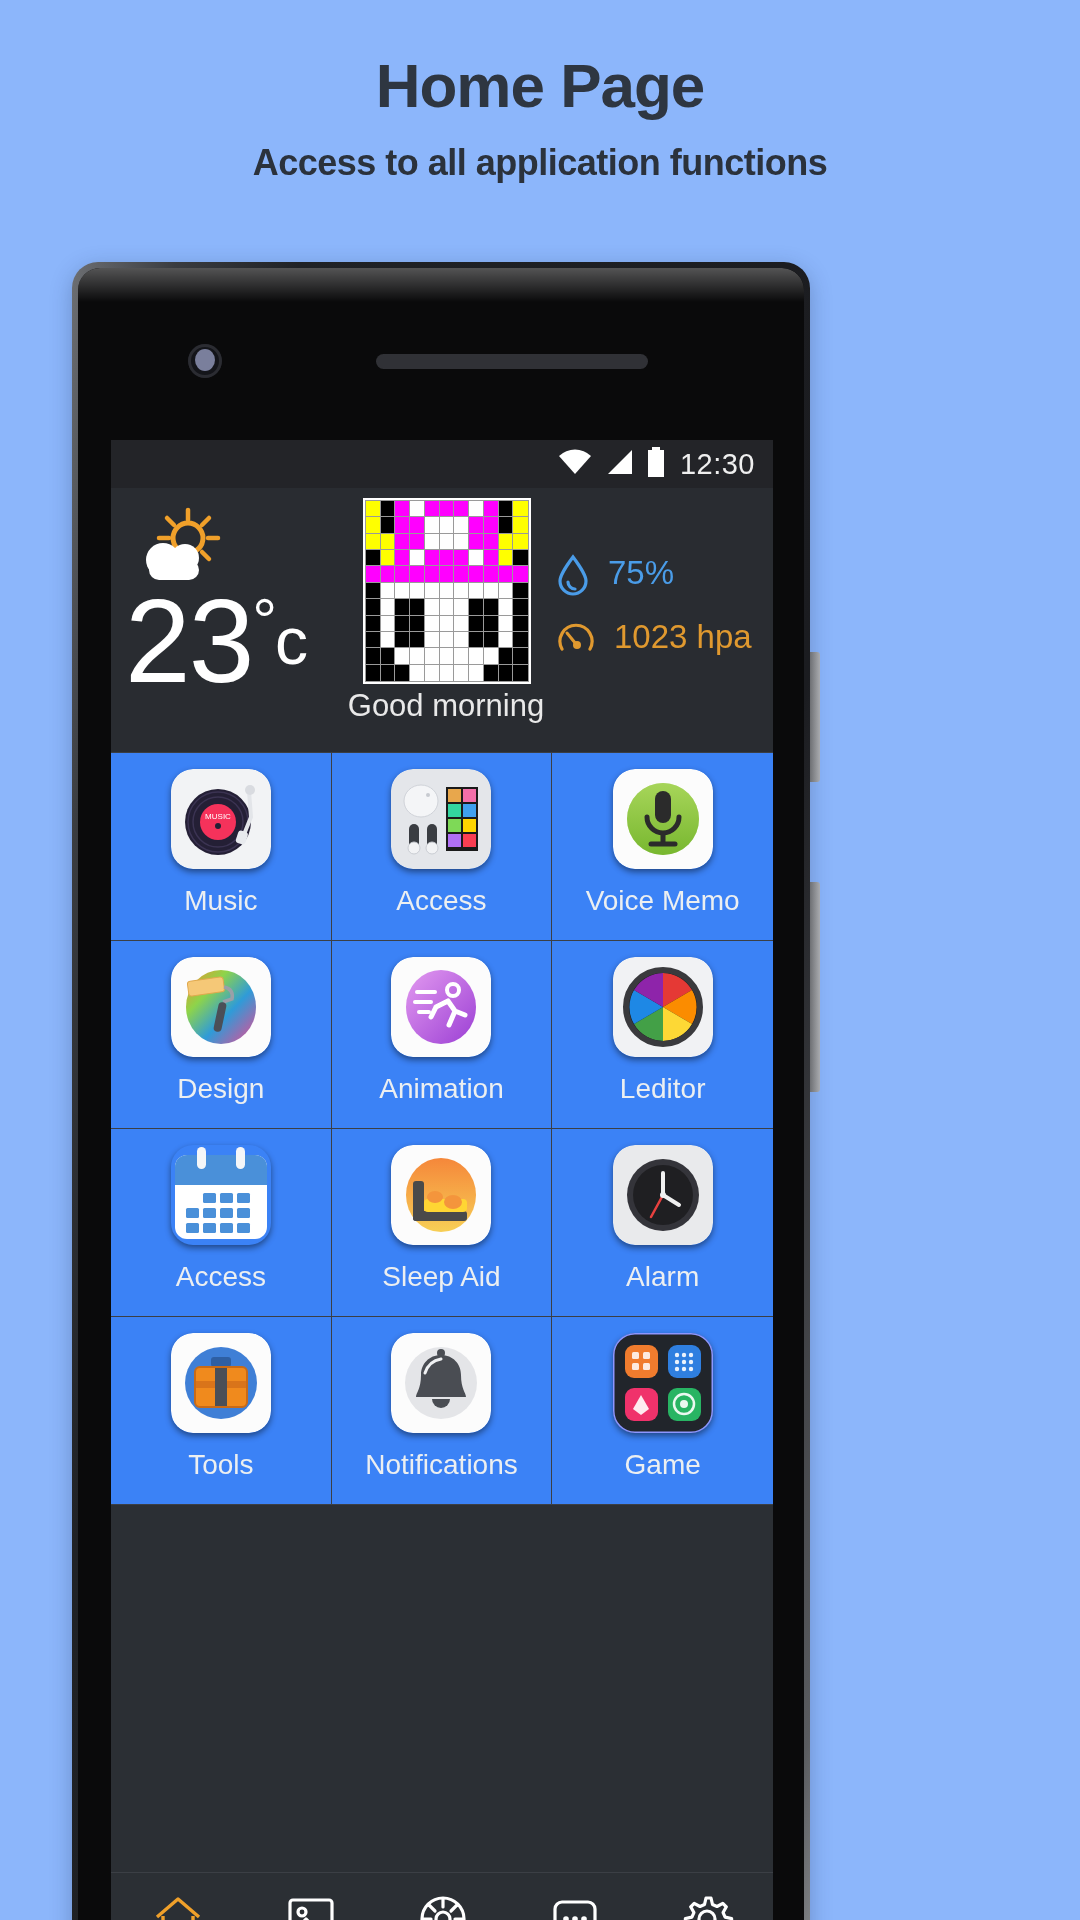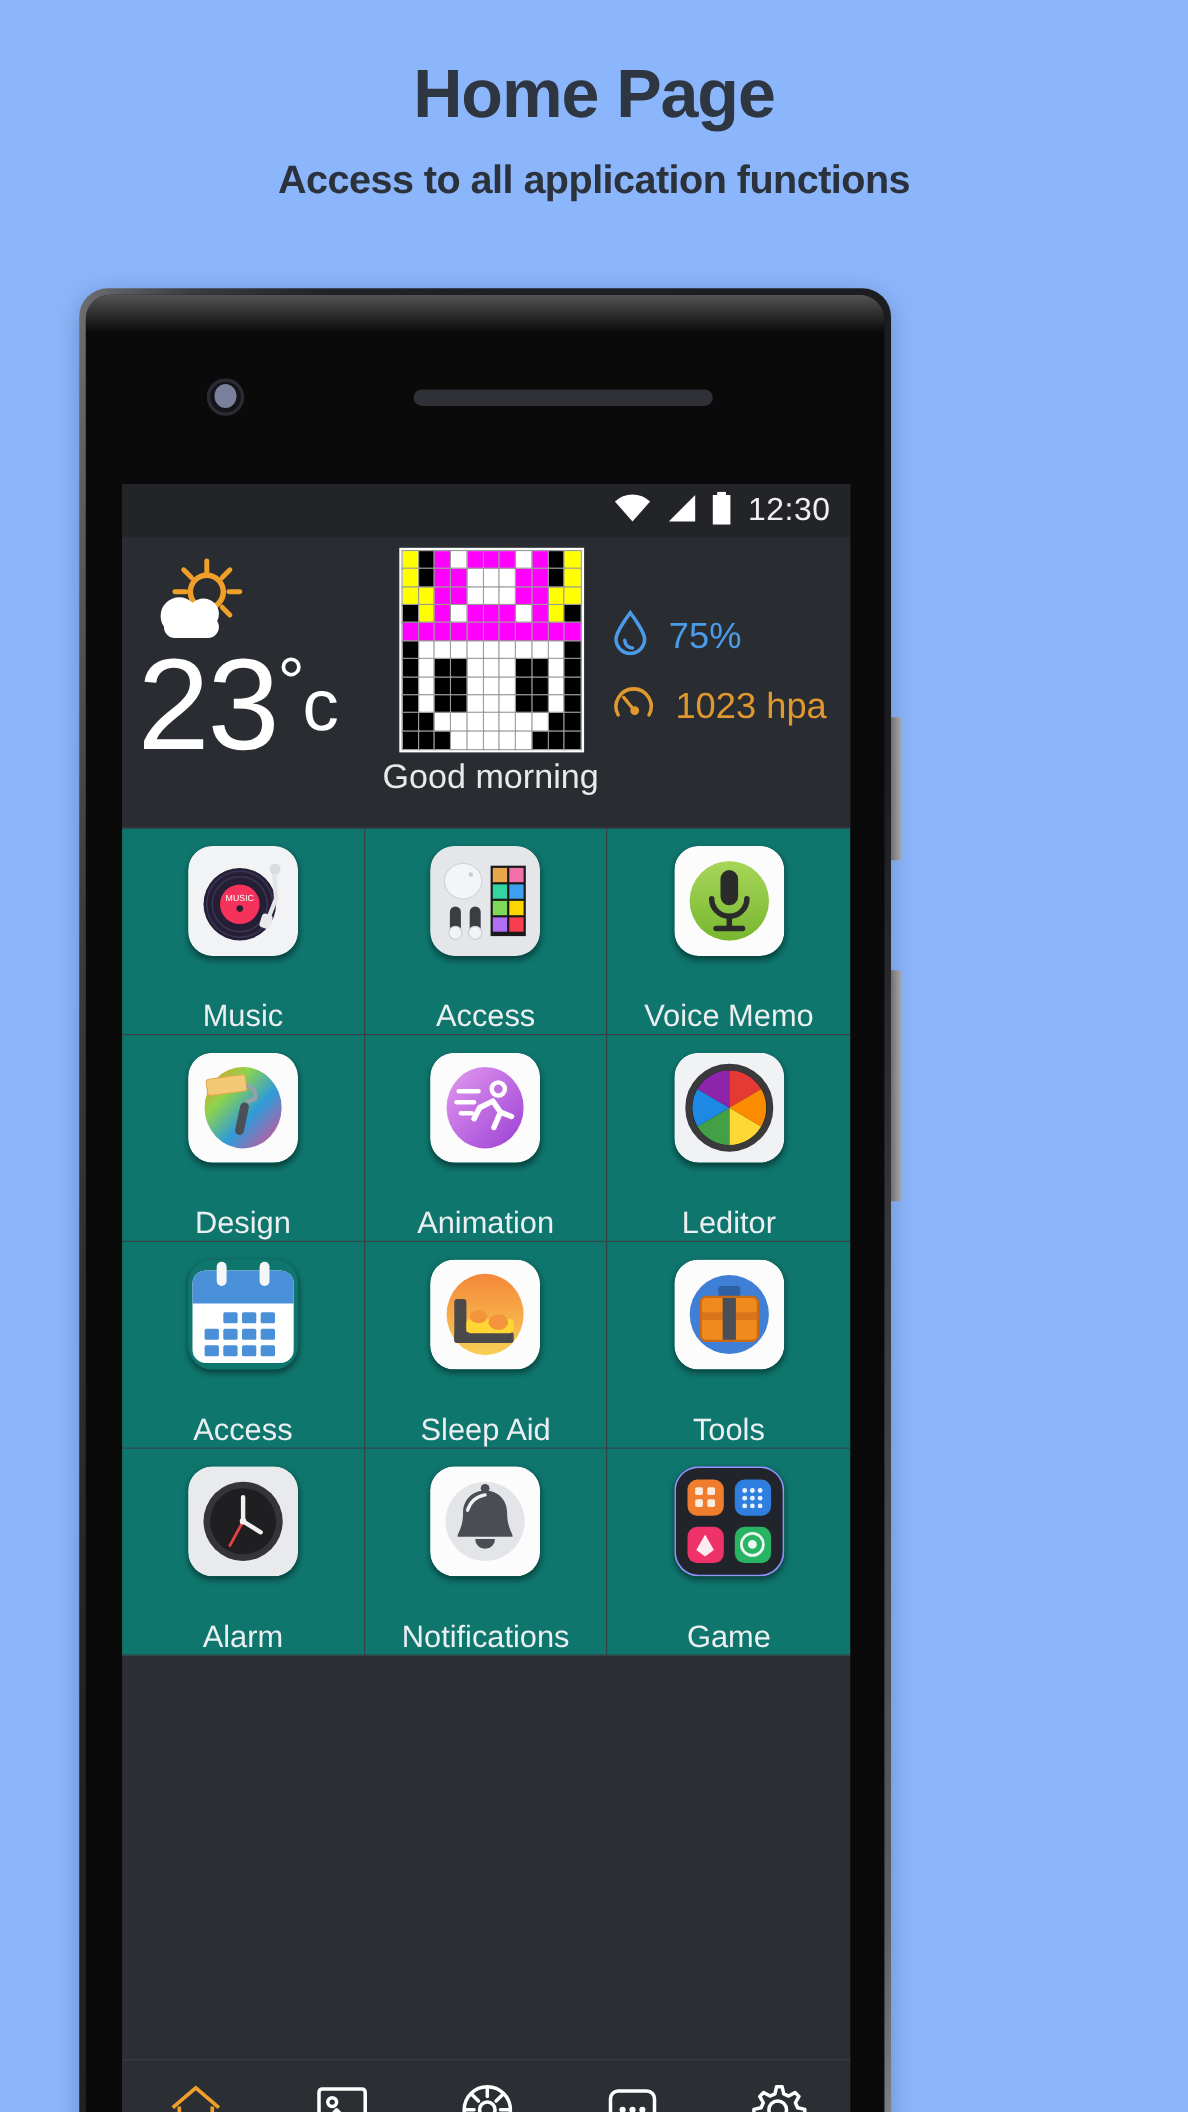--- a/index.html
+++ b/index.html
@@ -97,31 +97,31 @@
     display:grid; grid-template-columns:repeat(11,1fr); grid-template-rows:repeat(11,1fr);
     gap:0;
   }
   .pixelart i { display:block; outline:0.5px solid #9a9a9a; }
 
   .greet {
     position:absolute; left:200px; top:200px; width:270px;
     text-align:center; color:#e9e9e9; font-size:31px;
   }
   .wx-right { position:absolute; left:445px; top:66px; }
-  .wx-row { display:flex; align-items:center; gap:18px; margin-bottom:18px; }
+  .wx-row { display:flex; align-items:flex-start; gap:18px; margin-bottom:18px; }
   .wx-val { font-size:33px; }
   .hum .wx-val { color:#4a9ce8; }
   .pre .wx-val { color:#e0992f; }
 
   
   .appgrid { display:grid; grid-template-columns:repeat(3,1fr); }
   .cell {
     height:188px; border-right:1px solid #3b3f45; border-bottom:1px solid #3b3f45;
-    display:flex; flex-direction:column; align-items:center; justify-content:space-between;
-    padding-top:16px; background:#0f766e;
+    display:flex; flex-direction:column; align-items:center; justify-content:flex-start;
+    padding-top:16px; background:#3b82f6;
   }
   .cell:nth-child(3n) { border-right:none; }
   .tile {
     width:100px; height:100px; border-radius:22px; position:relative;
     box-shadow:0 3px 6px rgba(0,0,0,.45); overflow:hidden;
     display:flex; align-items:center; justify-content:center;
   }
   .cell-label { color:#eceff1; font-size:28px; margin-top:16px; }
 
   
@@ -514,44 +514,44 @@
       <rect x="33" y="54" width="43" height="13" rx="4" fill="#ffd633"></rect>
       <ellipse cx="44" cy="52" rx="8" ry="6" fill="#f4953c"></ellipse>
       <ellipse cx="62" cy="57" rx="9" ry="7" fill="#f4953c"></ellipse>
     </svg>
               </div>
               <div class="cell-label">Sleep Aid</div>
             </div>
             <div class="cell">
               <div class="tile">
                 <svg viewBox="0 0 100 100" width="100" height="100">
+      <rect width="100" height="100" rx="22" fill="#e9eaec"></rect>
+      <circle cx="50" cy="50" r="36" fill="#34343a"></circle>
+      <circle cx="50" cy="50" r="30" fill="#1f1f22"></circle>
+      <line x1="50" y1="50" x2="50" y2="28" stroke="#f0f0f0" stroke-width="4" stroke-linecap="round"></line>
+      <line x1="50" y1="50" x2="66" y2="60" stroke="#f0f0f0" stroke-width="4" stroke-linecap="round"></line>
+      <line x1="50" y1="50" x2="38" y2="72" stroke="#e8413f" stroke-width="2.5" stroke-linecap="round"></line>
+      <circle cx="50" cy="50" r="3" fill="#f0f0f0"></circle>
+    </svg>
+              </div>
+              <div class="cell-label">Alarm</div>
+            </div>
+            <div class="cell">
+              <div class="tile">
+                <svg viewBox="0 0 100 100" width="100" height="100">
       <rect width="100" height="100" rx="22" fill="#fcfcfc"></rect>
       <circle cx="50" cy="50" r="36" fill="#3f7fd6"></circle>
       <rect x="40" y="24" width="20" height="10" rx="3" fill="#2e5fa3"></rect>
       <rect x="24" y="34" width="52" height="40" rx="5" fill="#f08a1d"></rect>
       <rect x="24" y="48" width="52" height="7" fill="#d9741a"></rect>
       <rect x="44" y="34" width="12" height="40" fill="#4a4f57"></rect>
       <rect x="24" y="34" width="52" height="40" rx="5" fill="none" stroke="#c96a16" stroke-width="2"></rect>
     </svg>
               </div>
               <div class="cell-label">Tools</div>
-            </div>
-            <div class="cell">
-              <div class="tile">
-                <svg viewBox="0 0 100 100" width="100" height="100">
-      <rect width="100" height="100" rx="22" fill="#e9eaec"></rect>
-      <circle cx="50" cy="50" r="36" fill="#34343a"></circle>
-      <circle cx="50" cy="50" r="30" fill="#1f1f22"></circle>
-      <line x1="50" y1="50" x2="50" y2="28" stroke="#f0f0f0" stroke-width="4" stroke-linecap="round"></line>
-      <line x1="50" y1="50" x2="66" y2="60" stroke="#f0f0f0" stroke-width="4" stroke-linecap="round"></line>
-      <line x1="50" y1="50" x2="38" y2="72" stroke="#e8413f" stroke-width="2.5" stroke-linecap="round"></line>
-      <circle cx="50" cy="50" r="3" fill="#f0f0f0"></circle>
-    </svg>
-              </div>
-              <div class="cell-label">Alarm</div>
             </div>
             <div class="cell">
               <div class="tile">
                 <svg viewBox="0 0 100 100" width="100" height="100">
       <rect width="100" height="100" rx="22" fill="#fcfcfc"></rect>
       <circle cx="50" cy="50" r="36" fill="#e4e5e8"></circle>
       <path d="M50 22 c-12 0-20 9-20 20 0 14-5 18-5 22 h50 c0-4-5-8-5-22 0-11-8-20-20-20 Z" fill="#4a4d53"></path>
       <rect x="46" y="16" width="8" height="8" rx="4" fill="#4a4d53"></rect>
       <path d="M41 66 a9 9 0 0 0 18 0 Z" fill="#4a4d53"></path>
       <path d="M34 40 q4-12 16-14" fill="none" stroke="#f0f1f3" stroke-width="3" stroke-linecap="round"></path>

